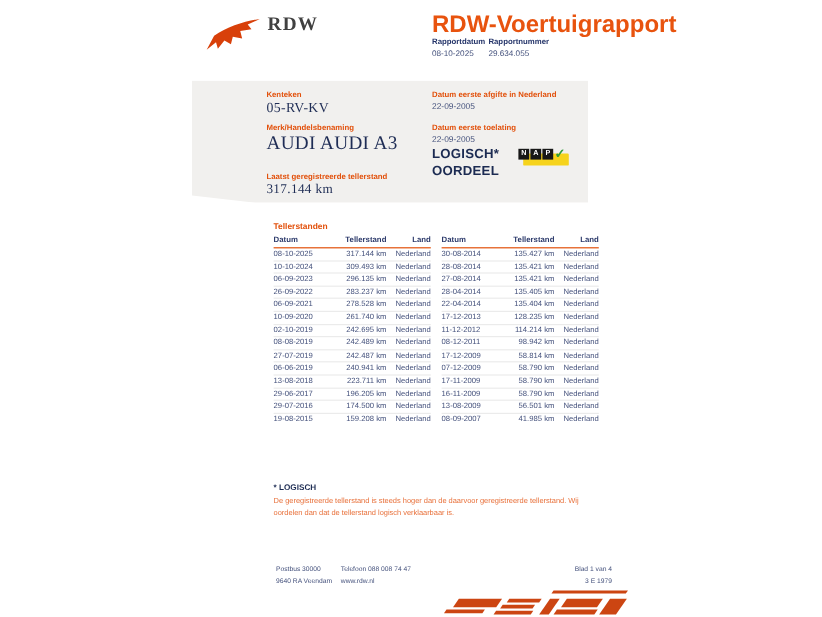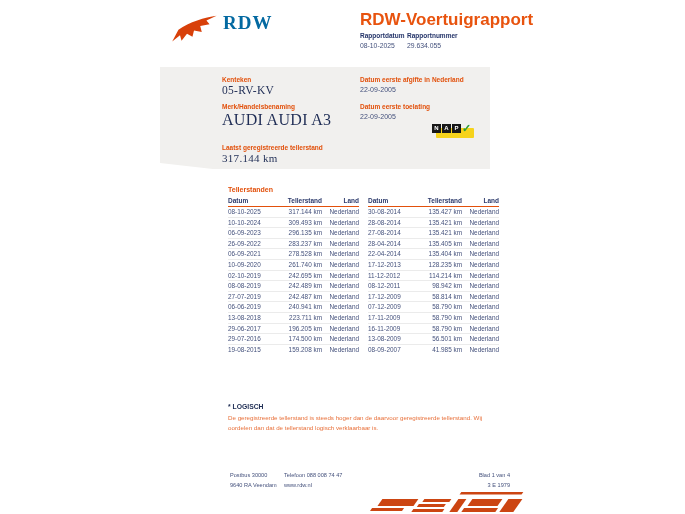--- a/index.html
+++ b/index.html
@@ -5,24 +5,24 @@
   * { margin:0; padding:0; box-sizing:border-box; }
   html,body { background:#ffffff; }
   .page {
     position:relative; width:685px; height:514px; background:#ffffff;
     font-family:"Liberation Sans", sans-serif; color:#243469; overflow:hidden;
   }
   
   .logo-svg { position:absolute; left:170px; top:15px; width:48px; height:28px; }
   .logo-text {
     position:absolute; left:223px; top:12px; font-family:"Liberation Serif", serif;
-    font-weight:bold; font-size:19px; letter-spacing:1px; color:#0369a1;
+    font-weight:bold; font-size:16px; letter-spacing:1px; color:#404040;
   }
   .doc-title {
-    position:absolute; left:360px; top:10px; font-size:17px; font-weight:bold; color:#e8530e;
+    position:absolute; left:360px; top:10px; font-size:20px; font-weight:bold; color:#e8530e;
   }
   .meta-label { position:absolute; font-size:6.5px; font-weight:bold; color:#243469; }
   .meta-value { position:absolute; font-size:6.8px; color:#44517c; }
   .ml-1 { left:360px; top:32px; } .mv-1 { left:360px; top:42px; }
   .ml-2 { left:407px; top:32px; } .mv-2 { left:407px; top:42px; }
   
   .infobox {
     position:absolute; left:160px; top:67px; width:330px; height:102px; background:#f1f0ee;
     clip-path:polygon(0 0, 100% 0, 100% 100%, 16% 100%, 0 94%);
   }
@@ -91,20 +91,24 @@
     <div class="olabel merk-label">Merk/Handelsbenaming</div>
     <div class="serif-val merk-val">AUDI AUDI A3</div>
     <div class="olabel teller-label">Laatst geregistreerde tellerstand</div>
     <div class="serif-val teller-val">317.144 km</div>
 
     <div class="olabel afgifte-label">Datum eerste afgifte in Nederland</div>
     <div class="sans-val afgifte-val">22-09-2005</div>
     <div class="olabel toelating-label">Datum eerste toelating</div>
     <div class="sans-val toelating-val">22-09-2005</div>
 
+    <div class="oordeel">
+      <span>LOGISCH*</span><br>
+      <span>OORDEEL</span>
+    </div>
 
     <div class="nap">
       <div class="nap-bg"></div>
       <span class="nap-sq nap-n">N</span>
       <span class="nap-sq nap-a">A</span>
       <span class="nap-sq nap-p">P</span>
       <span class="nap-check">✓</span>
     </div>
   </div>
 

